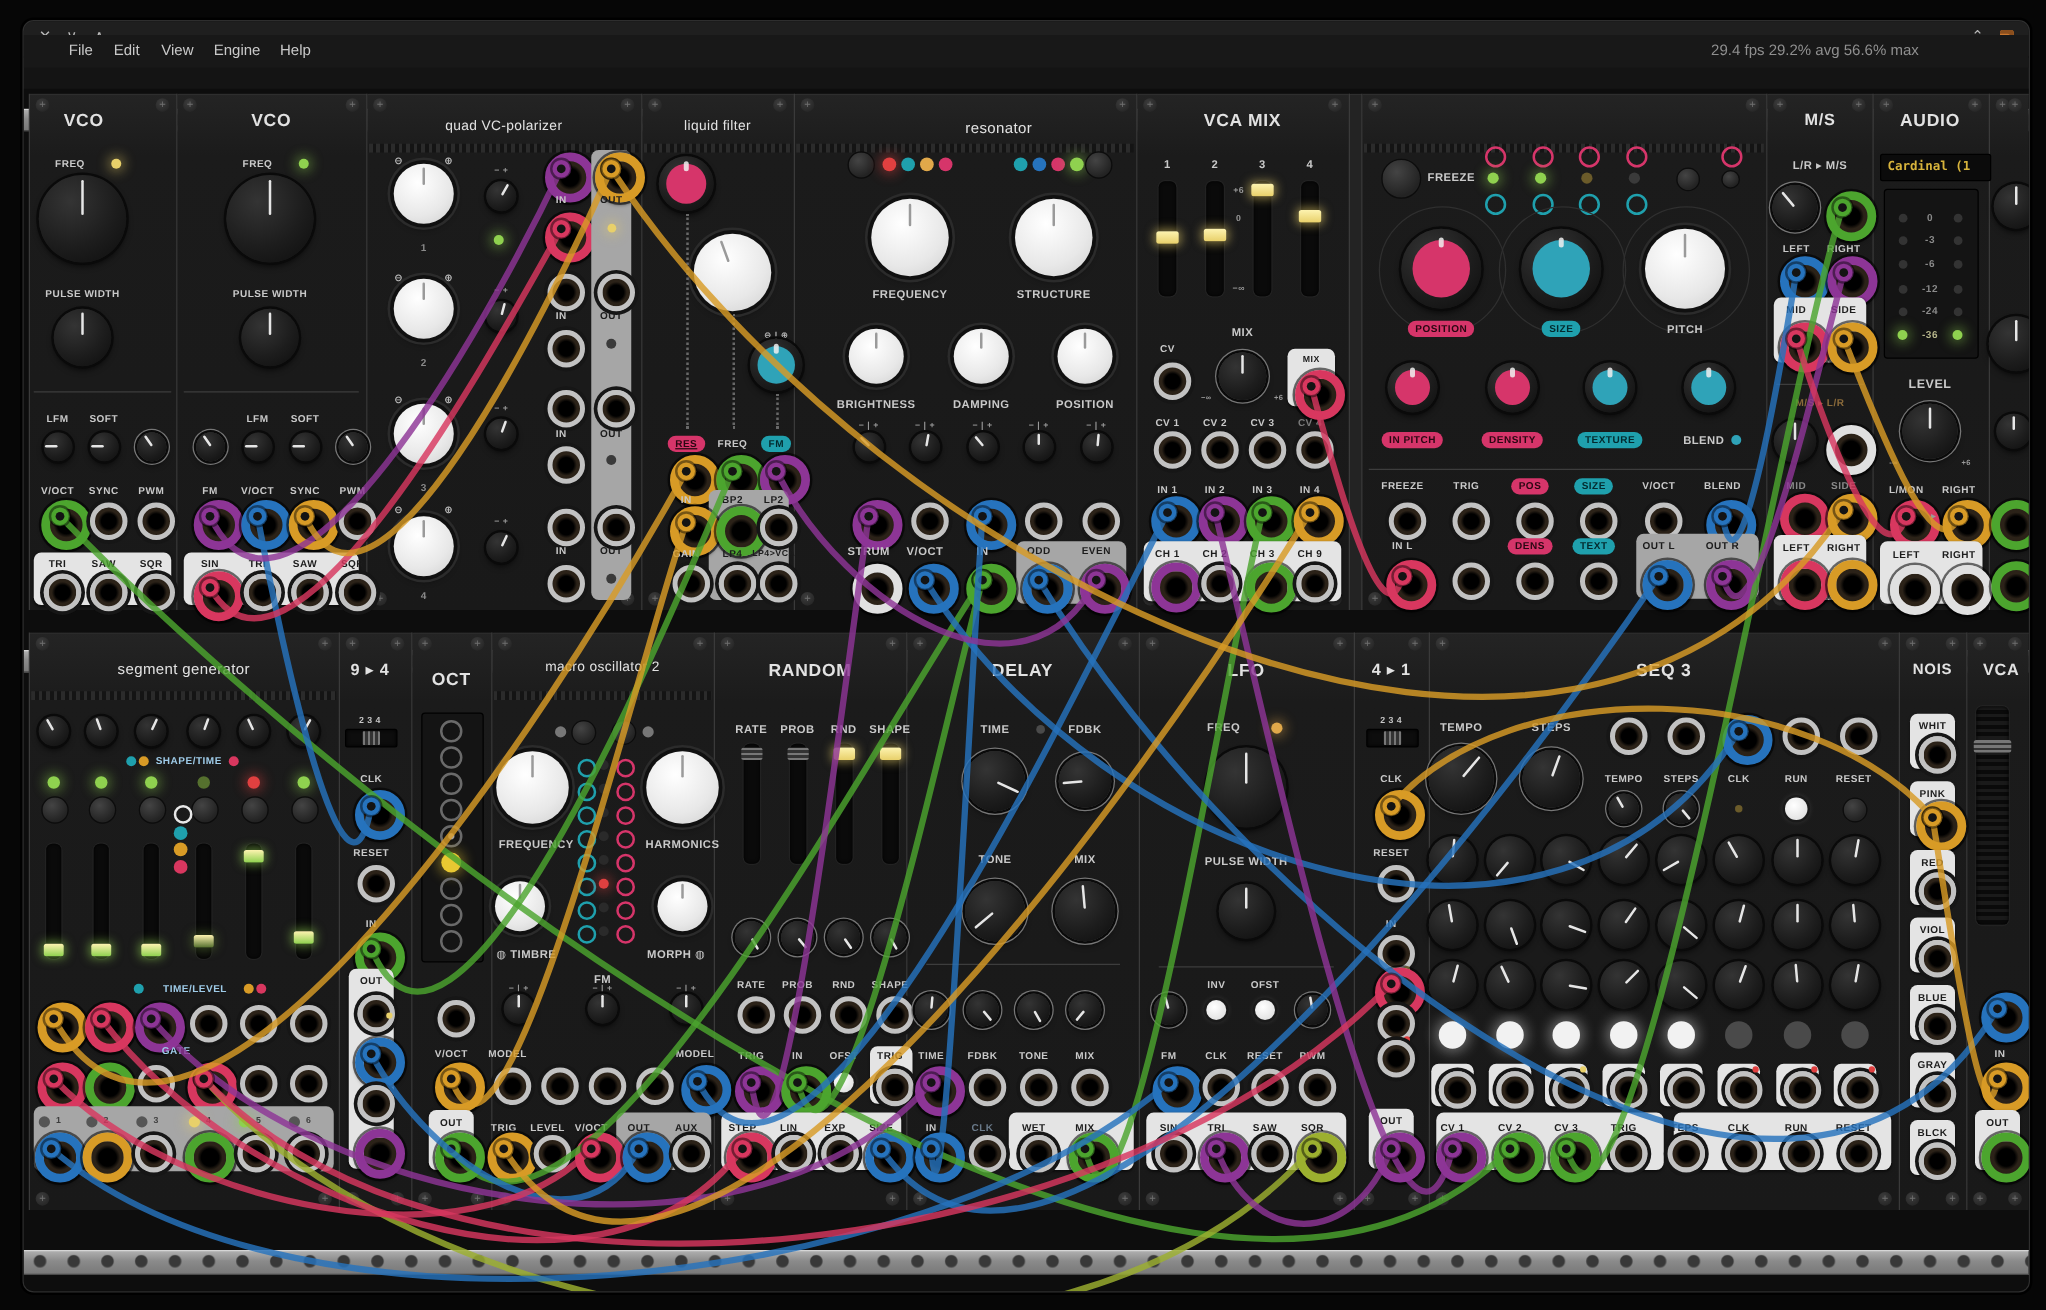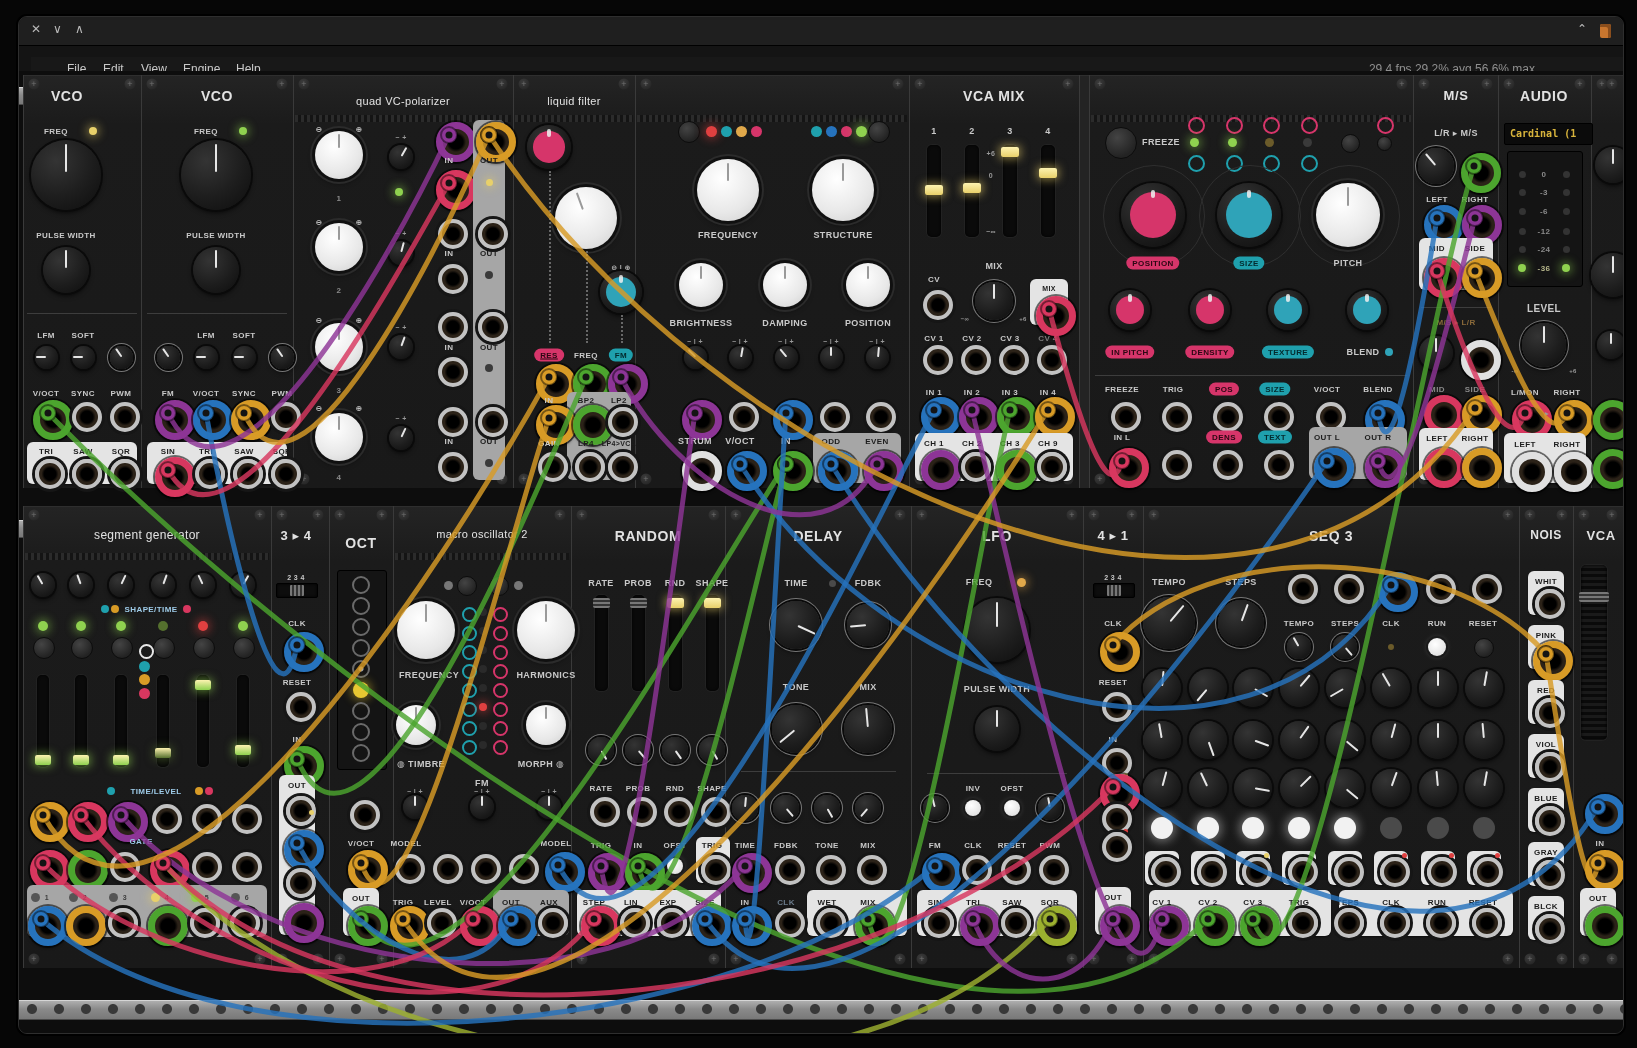--- a/index.html
+++ b/index.html
@@ -3,21 +3,21 @@
 <meta charset="utf-8">
 <style>
   html,body{margin:0;padding:0;background:#050505;}
   #stage{position:relative;width:1637px;height:1048px;overflow:hidden;background:#060606;
          font-family:"Liberation Sans","DejaVu Sans",sans-serif;}
   #window{position:absolute;left:18px;top:16px;width:1604px;height:1016px;background:#141414;
           border:1px solid #2e2e2e;border-radius:9px;overflow:hidden;box-shadow:0 0 0 2px #000;}
   #titlebar{position:absolute;left:0;top:0;right:0;height:28px;background:#1f1f1f;border-bottom:1px solid #000;}
   .wctl{position:absolute;top:5px;color:#b9b9b9;font-size:12px;cursor:default;}
   #title{position:absolute;left:0;right:0;top:6px;text-align:center;color:#e8e8e8;font-size:12px;font-weight:bold;}
-  #menubar{position:absolute;left:0;top:40px;right:0;height:26px;background:#181818;margin-left:12px;}
+  #menubar{position:absolute;left:0;top:11px;right:0;height:26px;background:#181818;}
   .menuitem{position:absolute;top:5px;color:#c9c9c9;font-size:12px;}
   #stats{position:absolute;right:88px;top:5px;color:#8f8f8f;font-size:12px;}
   #rack{position:absolute;left:0;top:54px;right:0;bottom:0;background:#0d0d0d;}
   .rail{position:absolute;left:0;right:0;height:18px;background:linear-gradient(#b3b3b3,#8a8a8a 45%,#777);
         background-repeat:repeat;box-shadow:inset 0 1px 0 #d5d5d5, inset 0 -1px 0 #4a4a4a;}
   .rail .dots{position:absolute;inset:0;background-image:radial-gradient(circle at 13px 9px,#383838 4.5px,transparent 5.5px);background-size:27px 18px;}
   .module{position:absolute;background:linear-gradient(#242424,#1b1b1b 12%,#191919);border-left:1px solid #3a3a3a;border-right:1px solid #020202;box-shadow:inset 0 1px 0 #2e2e2e;overflow:hidden;}
   .mtitle{position:absolute;left:0;right:0;text-align:center;color:#e2e2e2;font-weight:bold;letter-spacing:.6px;}
   .lbl{position:absolute;color:#c9c9c9;font-size:8px;font-weight:bold;letter-spacing:.4px;white-space:nowrap;transform:translate(-50%,-50%);}
   .bdg{position:absolute;font-size:8px;font-weight:bold;letter-spacing:.4px;white-space:nowrap;transform:translate(-50%,-50%);
@@ -104,20 +104,21 @@
           <div class="screw" style="left: 483px; top: 13px;">+</div>
           <div class="screw" style="left: 285px; top: 408px;">+</div>
           <div class="screw" style="left: 483px; top: 408px;">+</div>
           <div class="module" style="left: 494px; top: 4px; width: 122px; height: 413px;"></div>
           <div class="mtitle" style="left: 433px; width: 244px; top: 24px; font-size: 11px; font-weight: normal; letter-spacing: 0.3px;">liquid filter</div>
           <div class="screw" style="left: 505px; top: 13px;">+</div>
           <div class="screw" style="left: 605px; top: 13px;">+</div>
           <div class="screw" style="left: 505px; top: 408px;">+</div>
           <div class="screw" style="left: 605px; top: 408px;">+</div>
           <div class="module" style="left: 616px; top: 4px; width: 274px; height: 413px;"></div>
+          <div class="mtitle" style="left: 506px; width: 548px; top: 24px; font-size: 12px; font-weight: normal; letter-spacing: 0.3px;">resonator</div>
           <div class="screw" style="left: 627px; top: 13px;">+</div>
           <div class="screw" style="left: 879px; top: 13px;">+</div>
           <div class="screw" style="left: 627px; top: 408px;">+</div>
           <div class="screw" style="left: 879px; top: 408px;">+</div>
           <div class="module" style="left: 890px; top: 4px; width: 170px; height: 413px;"></div>
           <div class="mtitle" style="left: 805px; width: 340px; top: 17px; font-size: 14px;">VCA MIX</div>
           <div class="screw" style="left: 901px; top: 13px;">+</div>
           <div class="screw" style="left: 1049px; top: 13px;">+</div>
           <div class="screw" style="left: 901px; top: 408px;">+</div>
           <div class="screw" style="left: 1049px; top: 408px;">+</div>
@@ -144,21 +145,21 @@
           <div class="screw" style="left: 1593px; top: 13px;">+</div>
           <div class="screw" style="left: 1583px; top: 408px;">+</div>
           <div class="screw" style="left: 1593px; top: 408px;">+</div>
           <div class="module" style="left: 4px; top: 435px; width: 248px; height: 462px;"></div>
           <div class="mtitle" style="left: -120px; width: 496px; top: 457px; font-size: 12px; font-weight: normal; letter-spacing: 0.3px;">segment generator</div>
           <div class="screw" style="left: 15px; top: 444px;">+</div>
           <div class="screw" style="left: 241px; top: 444px;">+</div>
           <div class="screw" style="left: 15px; top: 888px;">+</div>
           <div class="screw" style="left: 241px; top: 888px;">+</div>
           <div class="module" style="left: 252px; top: 435px; width: 58px; height: 462px;"></div>
-          <div class="mtitle" style="left: 219px; width: 116px; top: 457px; font-size: 13px;">3 ▸ 4</div>
+          <div class="mtitle" style="left: 219px; width: 116px; top: 457px; font-size: 13px;">9 ▸ 4</div>
           <div class="screw" style="left: 263px; top: 444px;">+</div>
           <div class="screw" style="left: 299px; top: 444px;">+</div>
           <div class="screw" style="left: 263px; top: 888px;">+</div>
           <div class="screw" style="left: 299px; top: 888px;">+</div>
           <div class="module" style="left: 310px; top: 435px; width: 64px; height: 462px;"></div>
           <div class="mtitle" style="left: 278px; width: 128px; top: 464px; font-size: 14px;">OCT</div>
           <div class="screw" style="left: 321px; top: 444px;">+</div>
           <div class="screw" style="left: 363px; top: 444px;">+</div>
           <div class="screw" style="left: 321px; top: 888px;">+</div>
           <div class="screw" style="left: 363px; top: 888px;">+</div>

